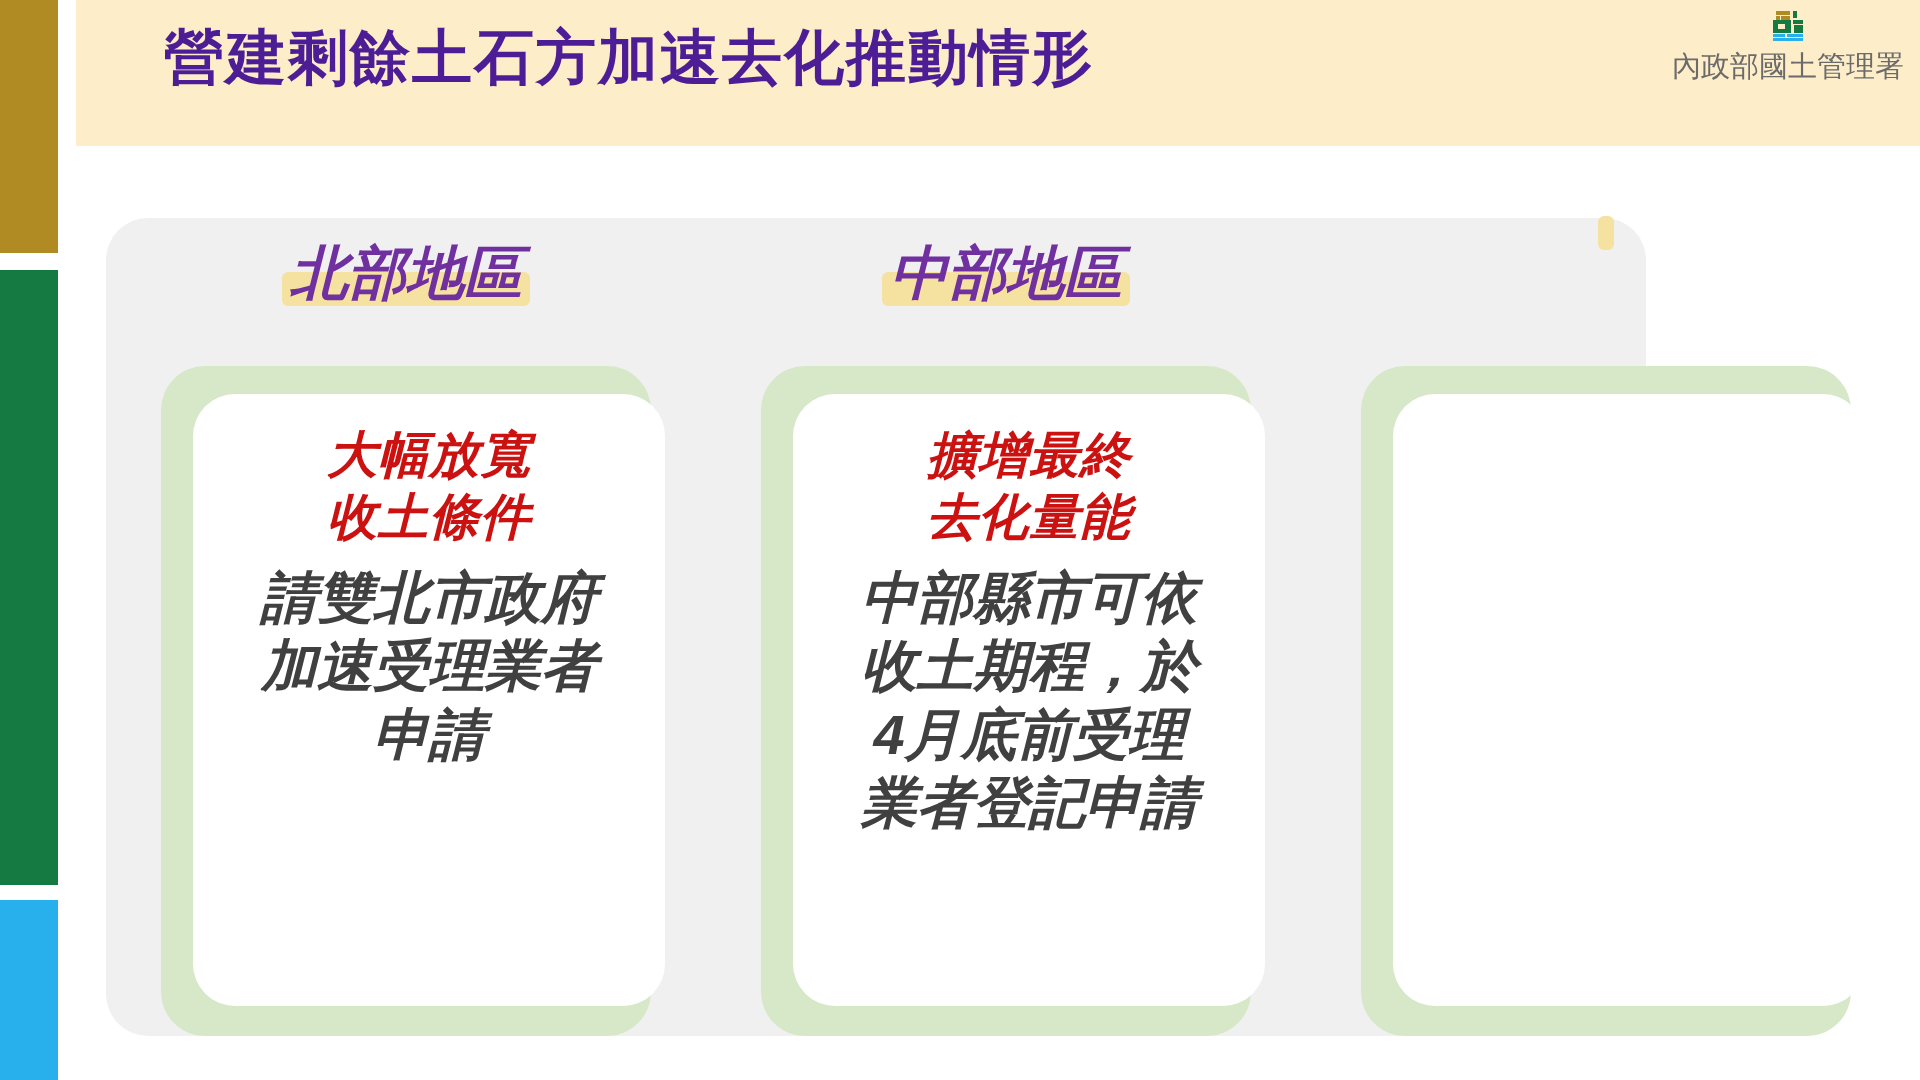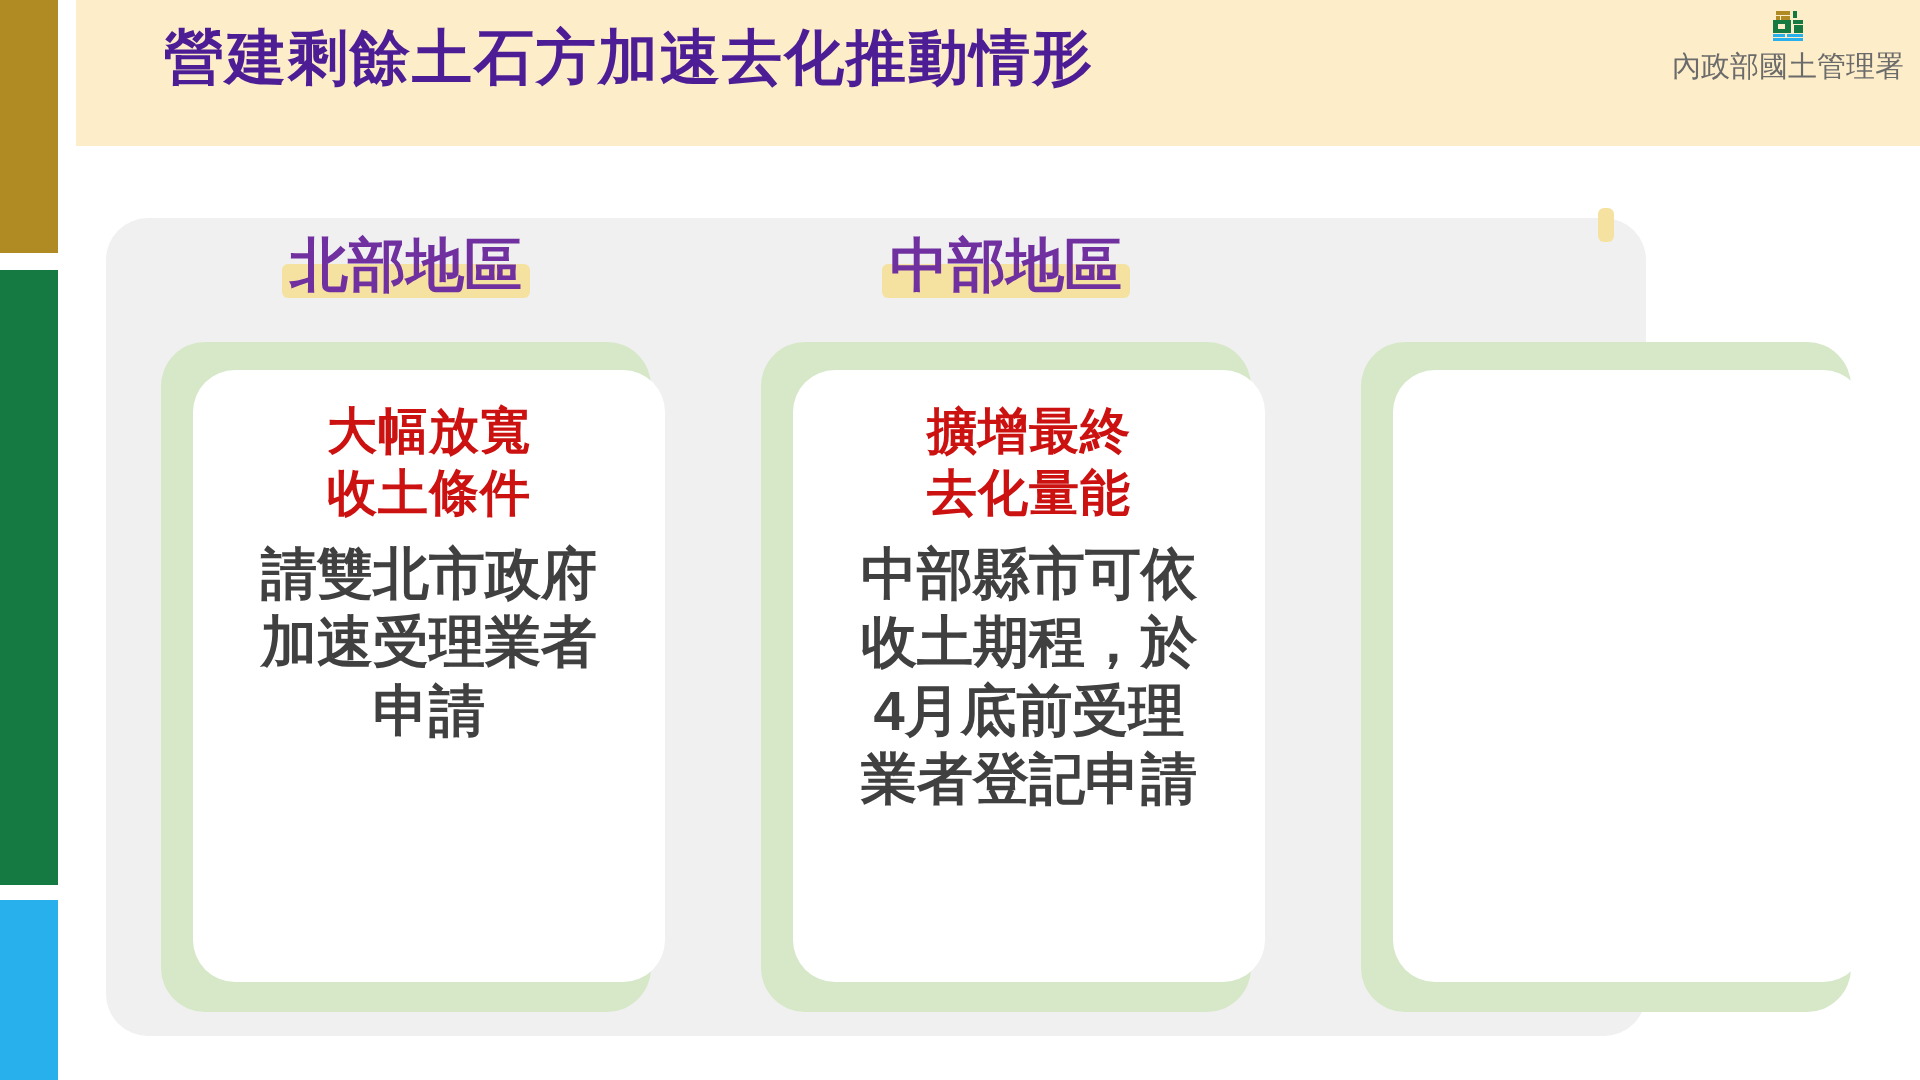--- a/index.html
+++ b/index.html
@@ -90,22 +90,23 @@
     left: 106px;
     top: 218px;
     width: 1814px;
     height: 818px;
     display: flex;
     justify-content: flex-start;
   }
   .column {
     position: relative;
     width: 600px;
-    padding-top: 12px;
+    padding-top: 20px;
     box-sizing: border-box;
+    font-style: italic;
   }
   .column-heading-wrap {
     text-align: center;
     height: 112px;
     position: relative;
   }
   .column-heading {
     display: inline-block;
     position: relative;
     font-size: 58px;
@@ -125,21 +126,21 @@
     border-radius: 6px;
     z-index: 0;
   }
   .column-heading .txt {
     position: relative;
     z-index: 1;
   }
 
   
   .card-outer {
-    margin: 0 auto;
+    margin: 16px auto;
     width: 490px;
     height: 670px;
     background: #d6e8c8;
     border-radius: 44px;
     position: relative;
   }
   .card-inner {
     position: absolute;
     left: 32px;
     top: 28px;

